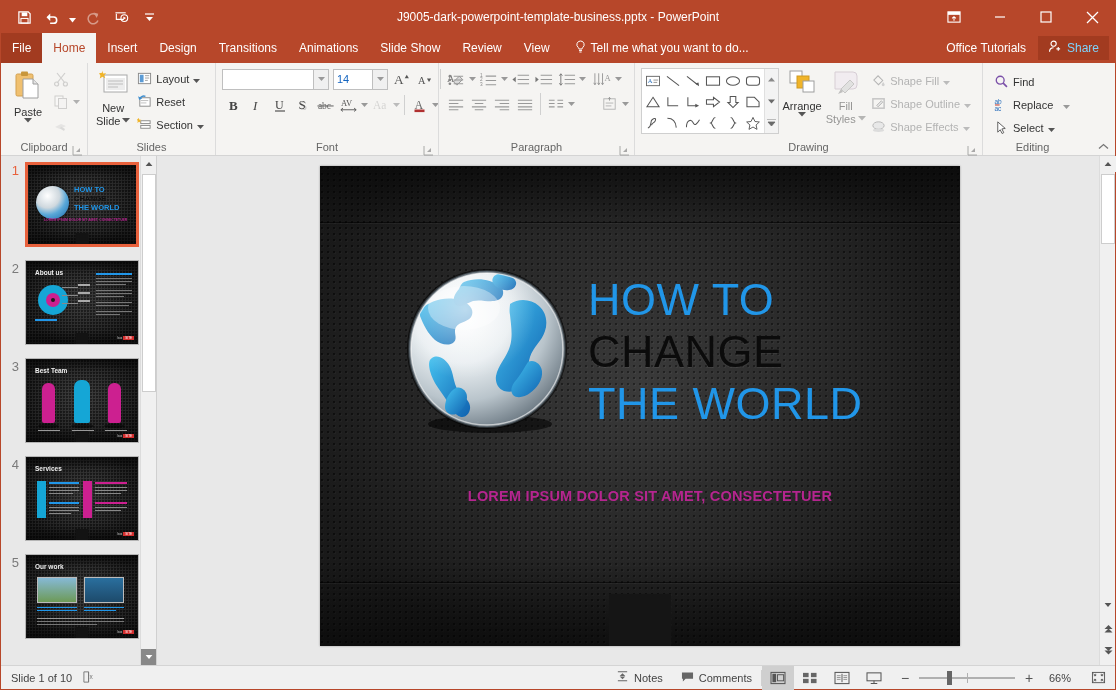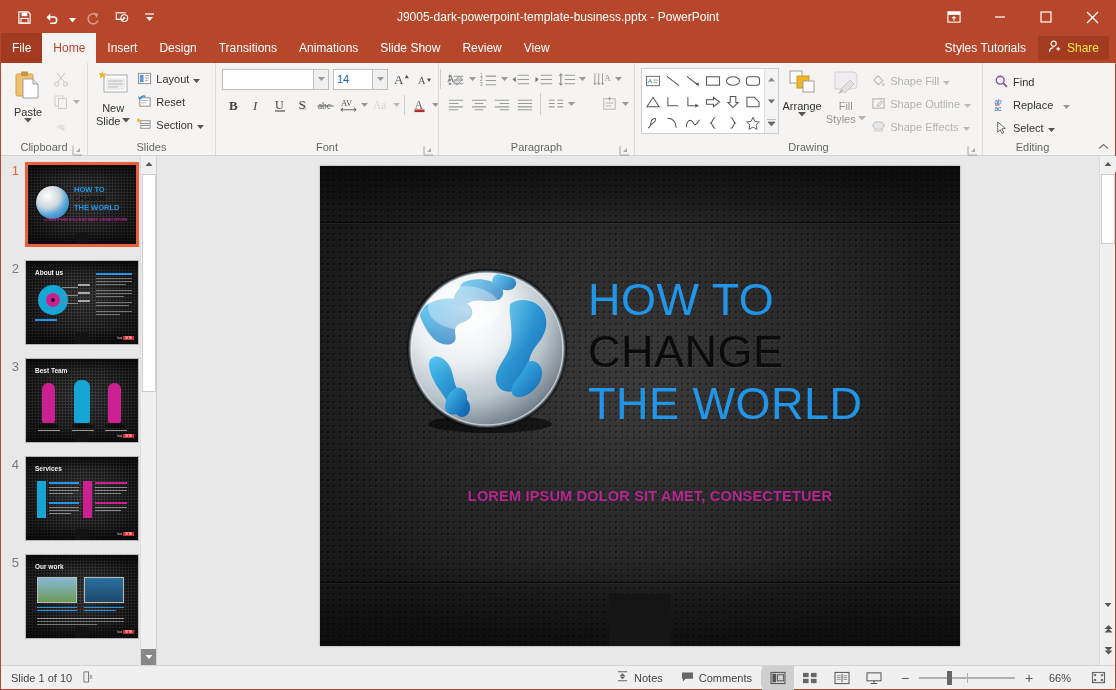--- a/index.html
+++ b/index.html
@@ -47,21 +47,21 @@
   }
   .tab.file { background: #a23b20; }
   .tab.active { background: #f5f4f2; color: #b7472a; }
   .tellme {
     display: flex; align-items: center; gap: 5px;
     padding: 0 10px 0 14px; color: #fff; font-size: 12px; cursor: default;
   }
   .right-top { margin-left: auto; display: flex; align-items: center; padding-right: 6px; gap: 4px; }
   .office-tut { color: #fff; font-size: 12px; padding: 0 8px; cursor: default; }
   .share-btn {
-    display: flex; align-items: center; gap: 5px; color: #fde047;
+    display: flex; align-items: center; gap: 5px; color: #7dd3fc;
     font-size: 12px; background: #a23b20; padding: 4px 10px; cursor: default;
   }
 
   
   .ribbon {
     height: 93px; background: #f5f4f2; border-bottom: 1px solid #d4d4d4;
     display: flex; flex: none; position: relative; align-items: stretch;
   }
   .rgroup { display: flex; flex-direction: column; position: relative; padding: 0 3px; }
   .rgroup + .rgroup { border-left: 1px solid #dcdcdc; }
@@ -312,22 +312,31 @@
   <div class="tabrow">
     <div class="tab file">File</div>
     <div class="tab active">Home</div>
     <div class="tab">Insert</div>
     <div class="tab">Design</div>
     <div class="tab">Transitions</div>
     <div class="tab">Animations</div>
     <div class="tab">Slide Show</div>
     <div class="tab">Review</div>
     <div class="tab">View</div>
+    <div class="tellme">
+      <span>
+        <svg width="11" height="14" viewBox="0 0 11 14">
+            <path d="M5.5 1a3.6 3.6 0 0 1 2.3 6.4c-.5.5-.7 1-.7 1.6h-3.2c0-.6-.2-1.1-.7-1.6A3.6 3.6 0 0 1 5.5 1z" fill="none" stroke="#fff" stroke-width="1"></path>
+            <path d="M4 10.4h3M4.4 12h2.2" stroke="#fff" stroke-width="1"></path>
+          </svg>
+      </span>
+      <span>Tell me what you want to do...</span>
+    </div>
     <div class="right-top">
-      <div class="office-tut">Styles Tutorials</div>
+      <div class="office-tut">Office Tutorials</div>
       <div class="share-btn">
         <span>
           <svg width="14" height="13" viewBox="0 0 15 14">
               <circle cx="6" cy="4" r="2.8" fill="none" stroke="#fff" stroke-width="1.2"></circle>
               <path d="M1.6 12.6c0-2.6 2-4.2 4.4-4.2" fill="none" stroke="#fff" stroke-width="1.2"></path>
               <path d="M11 7.6v4M9 9.6h4" stroke="#fff" stroke-width="1.2"></path>
             </svg>
         </span>
         <span>Share</span>
       </div>

